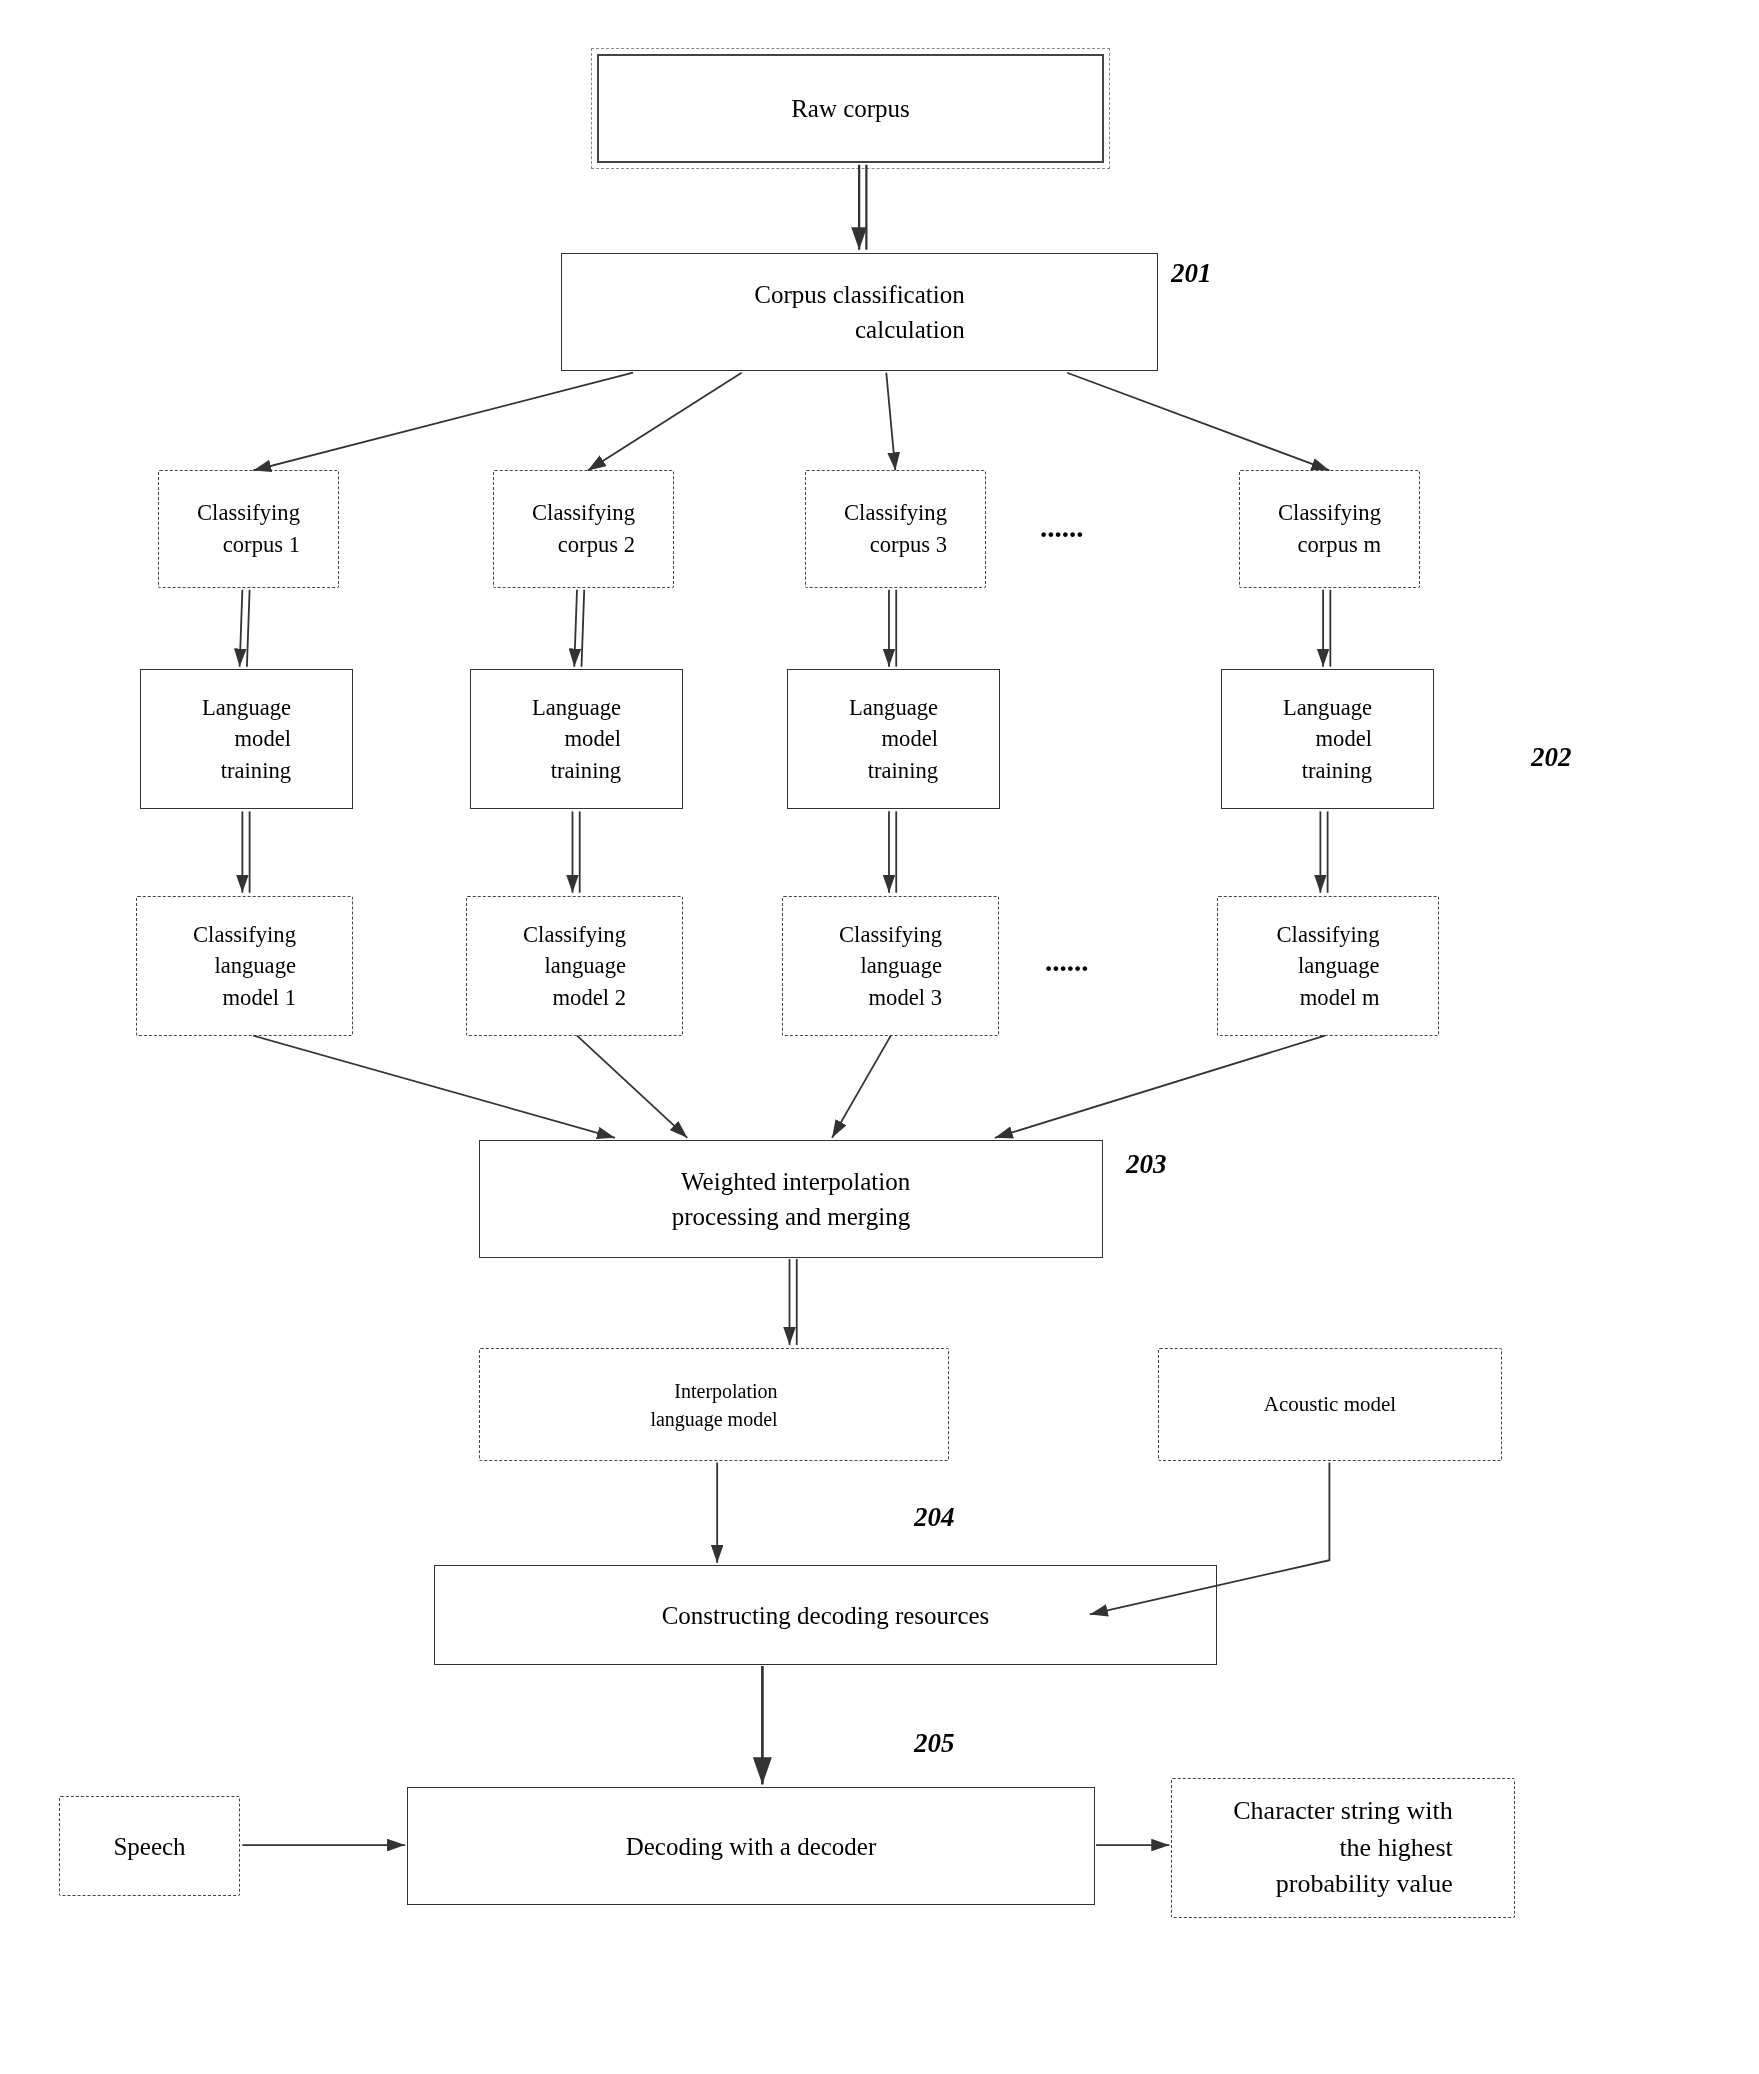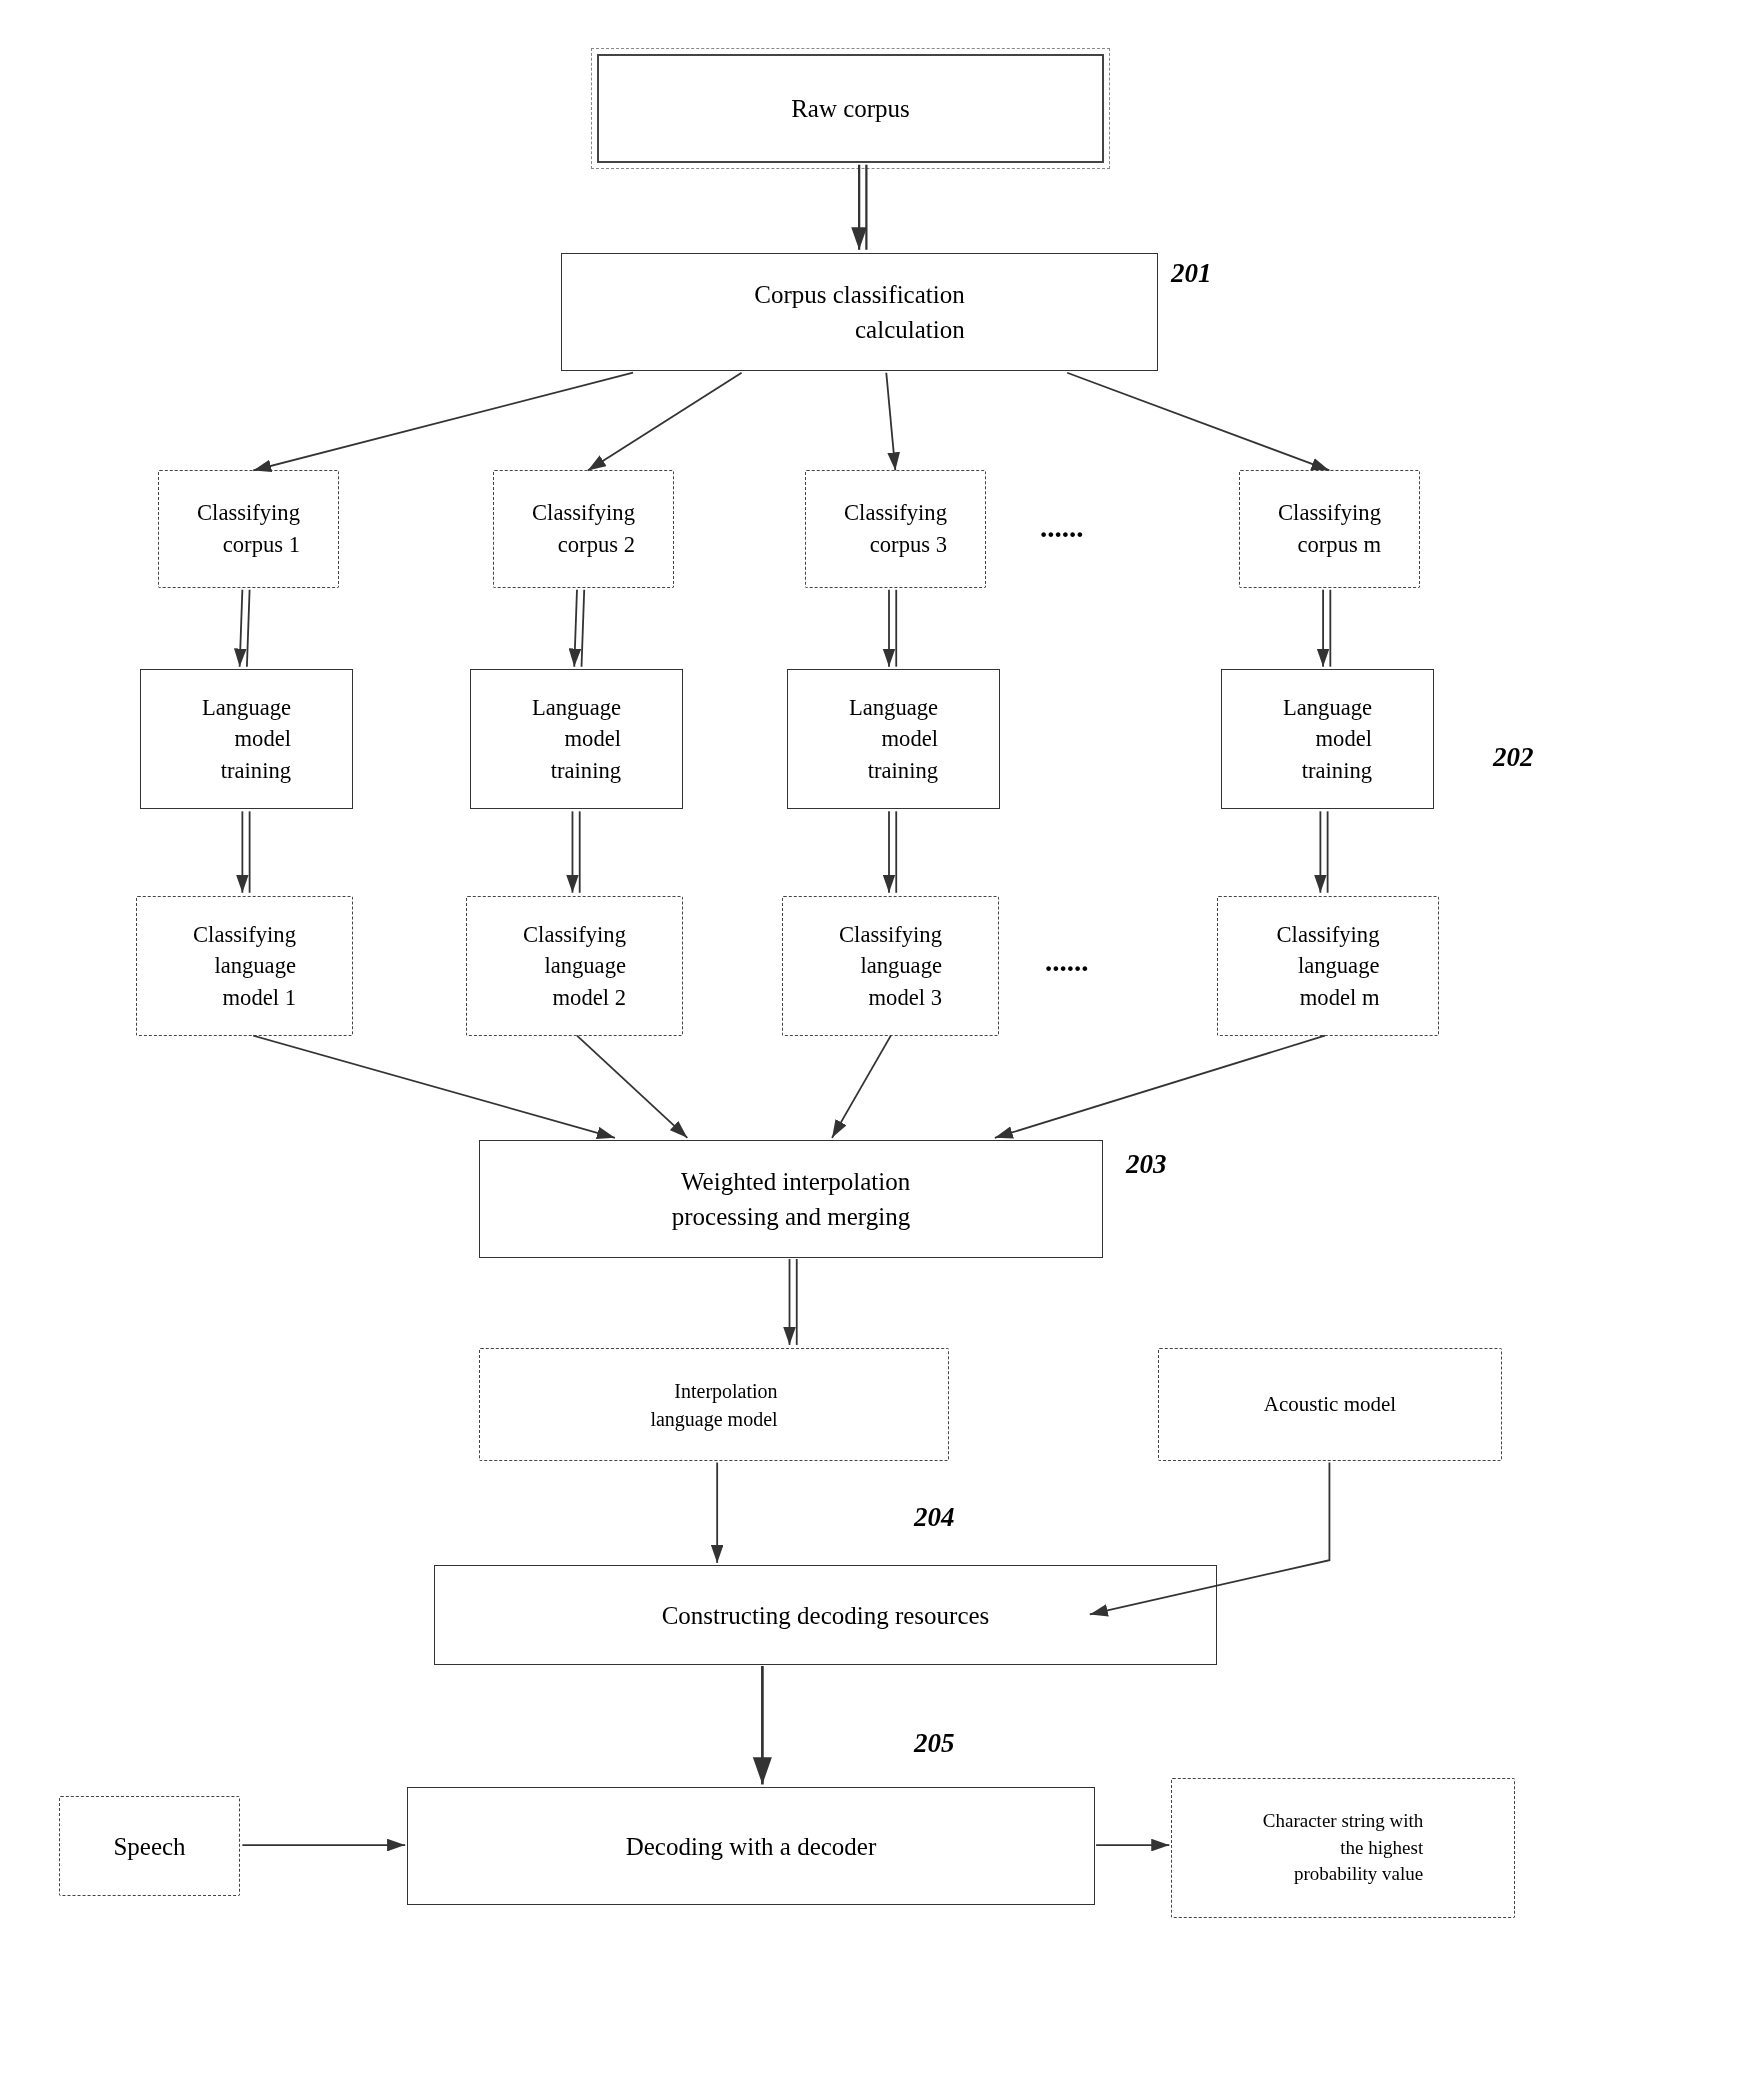--- a/index.html
+++ b/index.html
@@ -138,21 +138,21 @@
   </div>
 
   <div style="position:absolute; left:1045px; top:945px; font-size:29px; font-weight:bold;">......</div>
 
   <div class="box box-dashed" style="left:1217px; top:896px; width:222px; height:140px;">
     <span class="box-text" style="white-space:pre-line; font-size:22.6px;">Classifying
 language
 model m</span>
   </div>
 
-  <div class="label-ref" style="left:1493px; top:742px; ">202</div>
+  <div class="label-ref" style="left:1531px; top:742px; ">202</div>
 
   <div class="box" style="left:479px; top:1140px; width:624px; height:118px; border:1.8px solid #333;">
     <span class="box-text" style="white-space:pre-line;">Weighted interpolation
 processing and merging</span>
   </div>
 
   <div class="label-ref" style="left:1126px; top:1149px; font-style:italic;">203</div>
 
   <div class="box box-dashed" style="left:479px; top:1348px; width:470px; height:113px;">
     <span class="box-text" style="white-space:pre-line; font-size:20px;">Interpolation
@@ -173,21 +173,21 @@
     <span class="box-text">Speech</span>
   </div>
 
   <div class="box" style="left:407px; top:1787px; width:688px; height:118px; border:1.8px solid #333;">
     <span class="box-text">Decoding with a decoder</span>
   </div>
 
   <div class="label-ref" style="left:914px; top:1728px; font-style:italic;">205</div>
 
   <div class="box box-dashed" style="left:1171px; top:1778px; width:344px; height:140px;">
-    <span class="box-text" style="white-space:pre-line; font-size:19px;">Character string with
+    <span class="box-text" style="white-space:pre-line; font-size:26px;">Character string with
 the highest
 probability value</span>
   </div>
 
   <svg class="arrows-svg" xmlns="http://www.w3.org/2000/svg" viewBox="0 0 1945 2293" width="1759" height="2074">
     <defs>
       <marker id="arrow" markerWidth="10" markerHeight="7" refX="10" refY="3.5" orient="auto">
         <polygon points="0 0, 10 3.5, 0 7" fill="#333"></polygon>
       </marker>
       <marker id="arrow-double-1" markerWidth="10" markerHeight="7" refX="0" refY="3.5" orient="auto">

